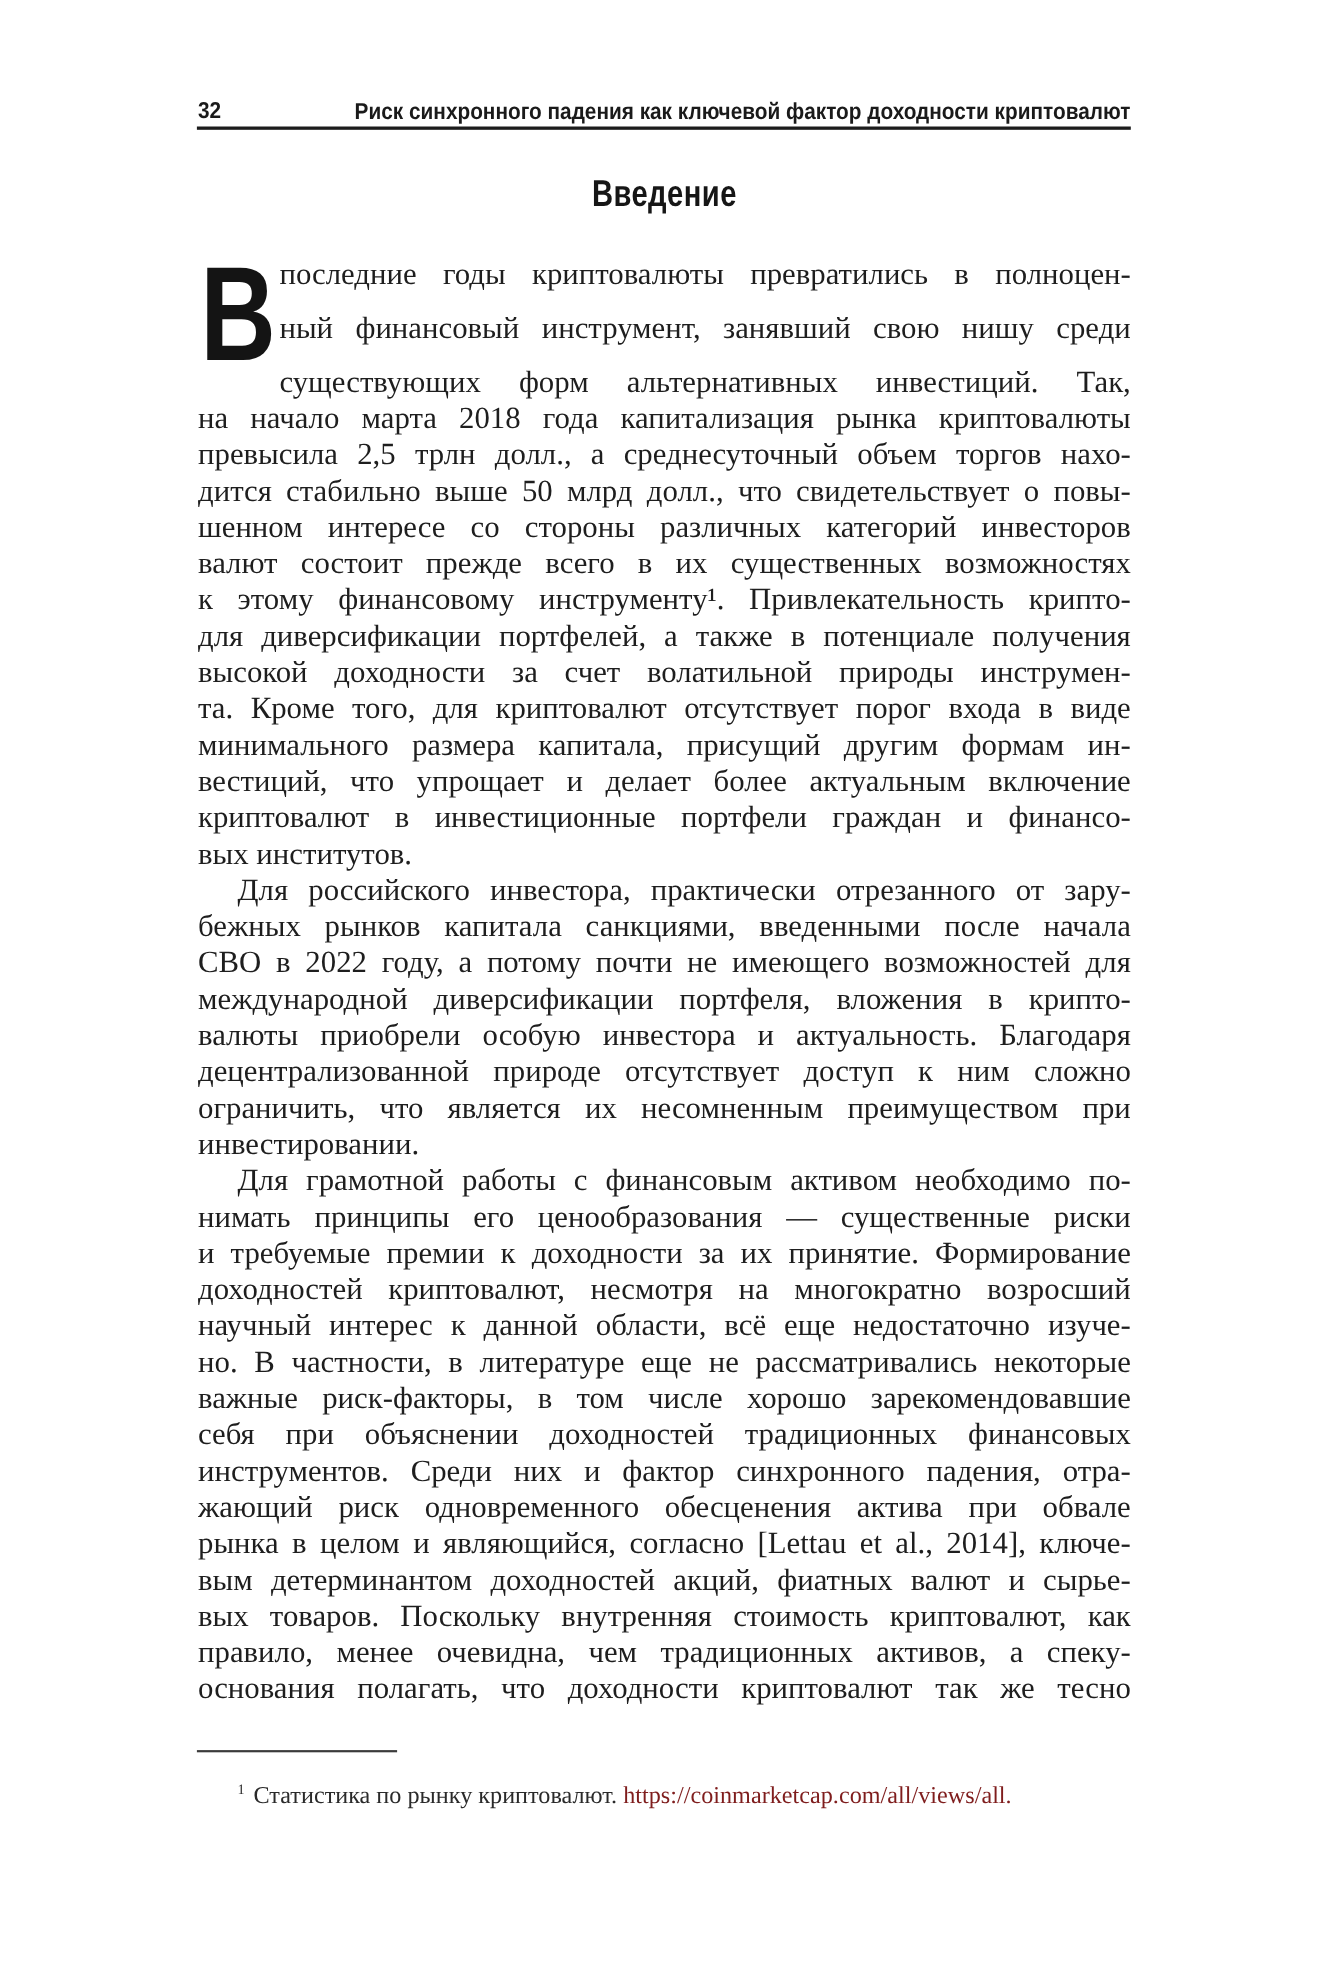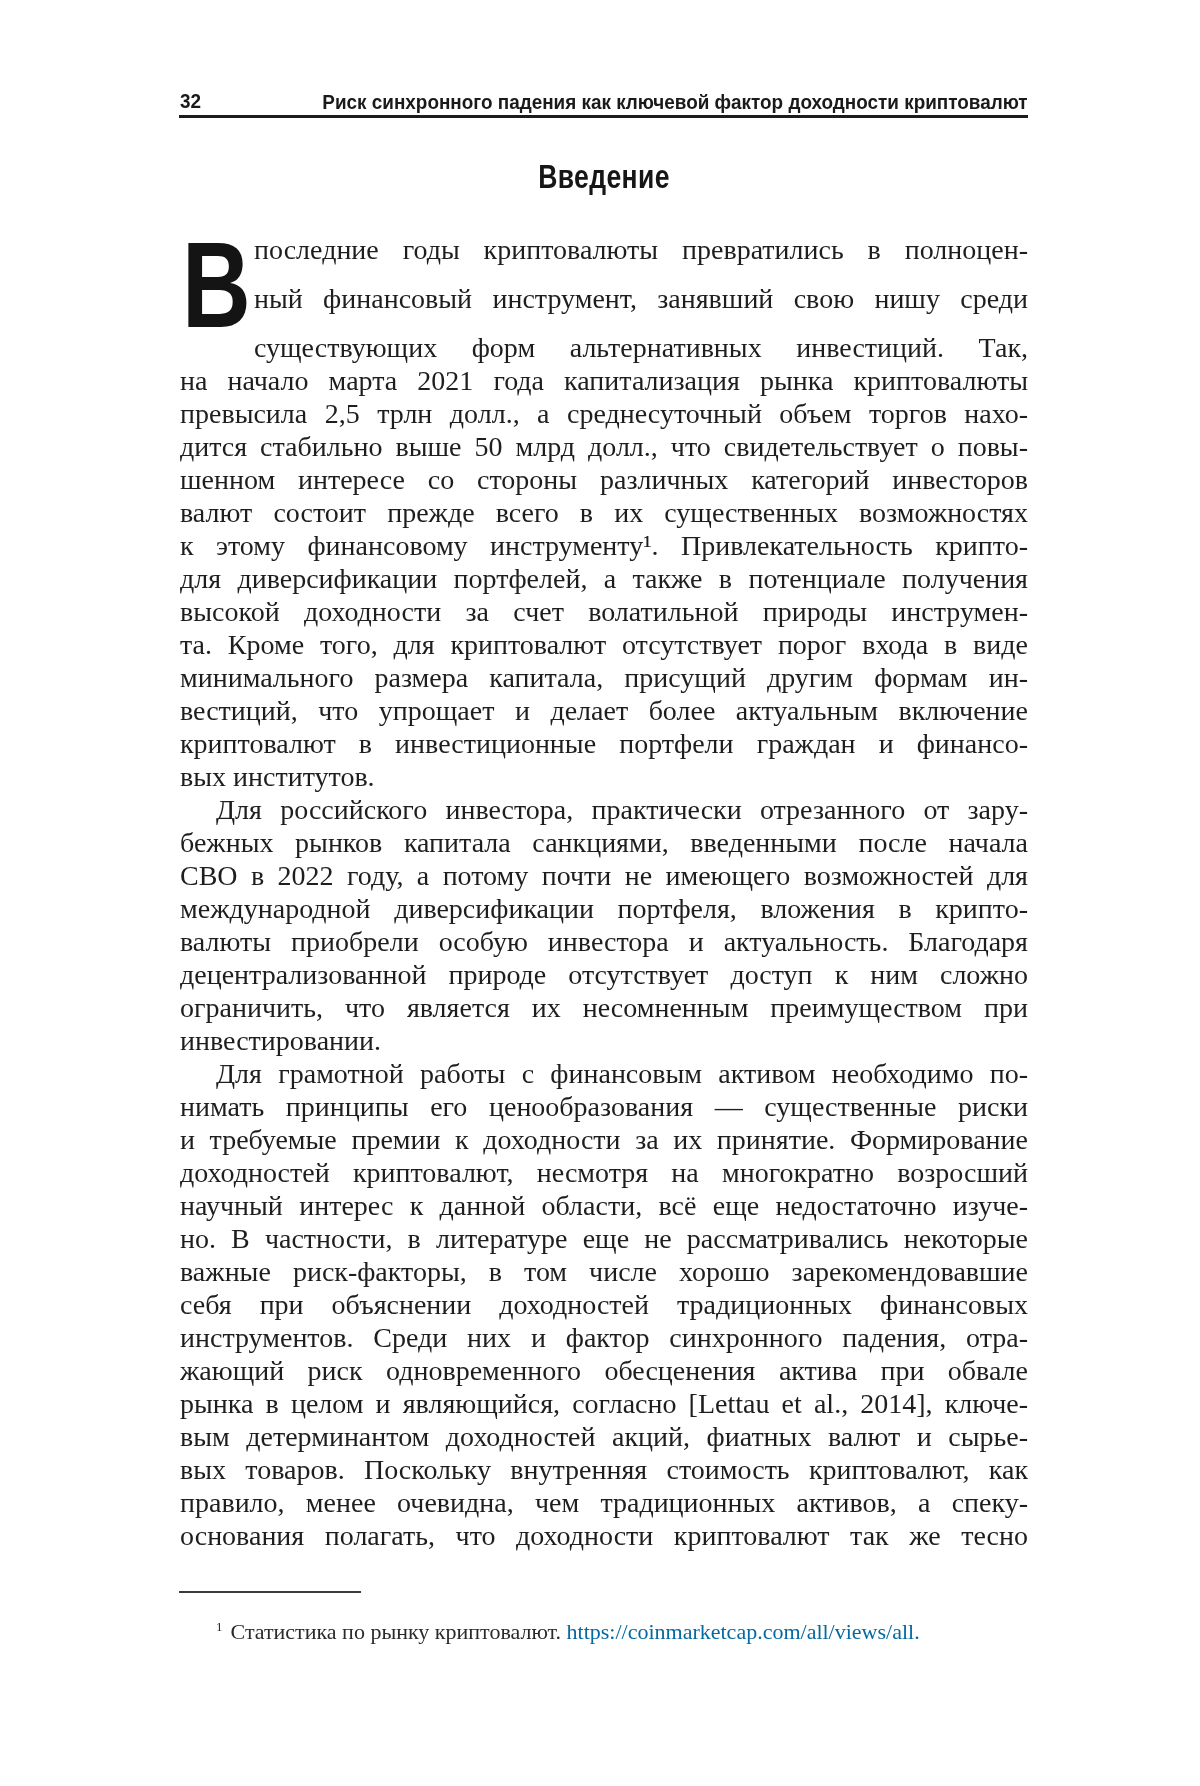--- a/index.html
+++ b/index.html
@@ -64,40 +64,40 @@
   .footnote-rule {
     position: absolute; left: 179px; top: 1591px;
     width: 182px; height: 2px; background: #3b3b3b;
   }
   .footnote {
     position: absolute; left: 180px; top: 1618px; width: 848px;
     font-size: 22px; line-height: 28px; color: #2a2a2a;
     text-indent: 36px;
   }
   .footnote sup { font-size: 13px; line-height: 0; margin-right: 8px; }
-  .footnote .url { color: #0369a1; margin-top: 32px; }
+  .footnote .url { color: #7f1d1d; margin-top: 32px; }
 </style>
 </head>
 <body>
 
 <div class="page">
 
   <span class="page-number">32</span>
   <span class="running-title">Риск синхронного падения как ключевой фактор доходности криптовалют</span>
   <div class="header-rule"></div>
 
   <h1 class="section-title">Введение</h1>
 
   <div class="article-body">
       <div class="para">
         <span class="dropcap">В</span>
         <div class="line inset" style="">последние годы криптовалюты превратились в полноцен-</div>
         <div class="line inset" style="">ный финансовый инструмент, занявший свою нишу среди</div>
         <div class="line inset" style="">существующих форм альтернативных инвестиций. Так,</div>
-        <div class="line" style="">на начало марта 2021 года капитализация рынка криптовалюты</div>
+        <div class="line" style="">на начало марта 2018 года капитализация рынка криптовалюты</div>
         <div class="line" style="">превысила 2,5 трлн долл., а среднесуточный объем торгов нахо-</div>
         <div class="line" style="">дится стабильно выше 50 млрд долл., что свидетельствует о повы-</div>
         <div class="line" style="">шенном интересе со стороны различных категорий инвесторов</div>
         <div class="line" style="">валют состоит прежде всего в их существенных возможностях</div>
         <div class="line" style="">к этому финансовому инструменту¹. Привлекательность крипто-</div>
         <div class="line" style="">для диверсификации портфелей, а также в потенциале получения</div>
         <div class="line" style="">высокой доходности за счет волатильной природы инструмен-</div>
         <div class="line" style="">та. Кроме того, для криптовалют отсутствует порог входа в виде</div>
         <div class="line" style="">минимального размера капитала, присущий другим формам ин-</div>
         <div class="line" style="">вестиций, что упрощает и делает более актуальным включение</div>

